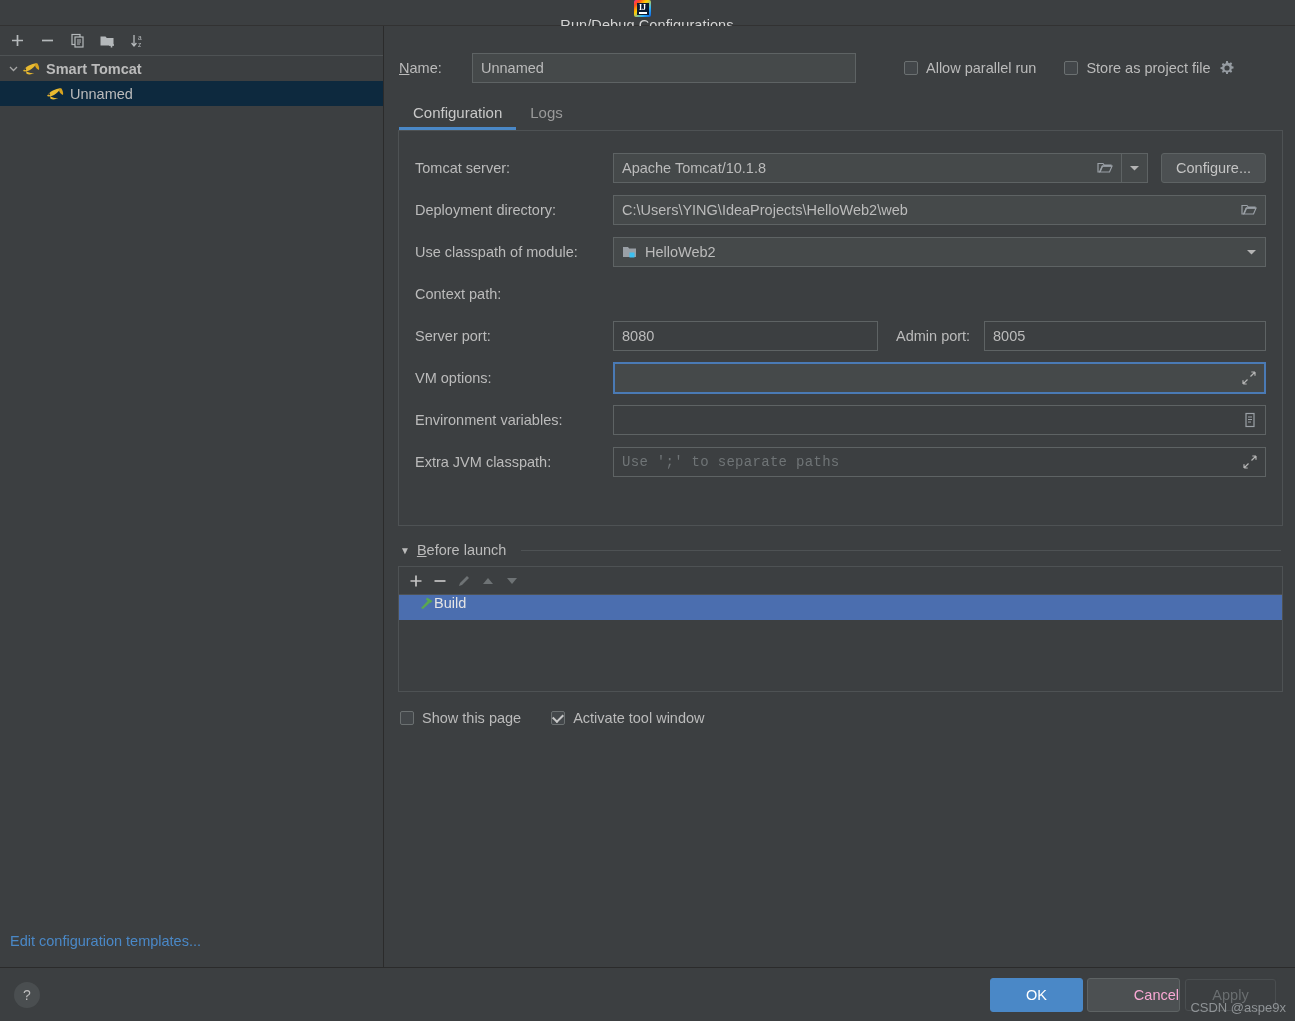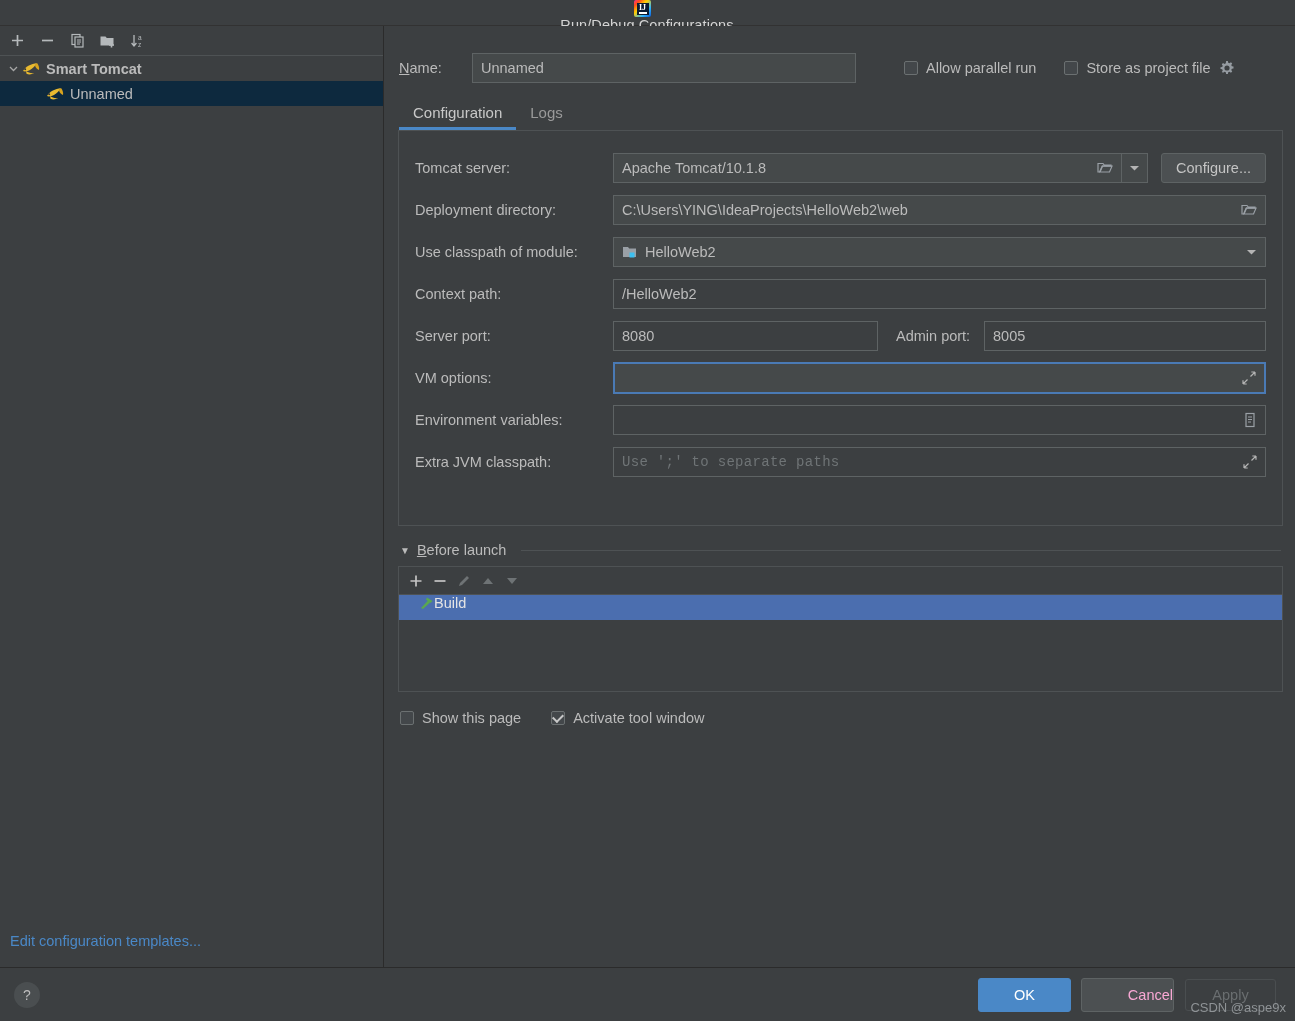--- a/index.html
+++ b/index.html
@@ -146,21 +146,21 @@
 
   
   .footer {
     height: 54px; min-height:54px; border-top:1px solid #2b2b2b;
     display:flex; align-items:center; padding: 0 18px 0 14px; background:#3c3f41;
   }
   .help-btn {
     width:26px; height:26px; border-radius:50%; background:#4a4e50; color:#bdbdbd;
     display:flex; align-items:center; justify-content:center; font-size:14px;
   }
-  .footer-right { margin-left:auto; display:flex; align-items:center; gap:10px; }
+  .footer-right { margin-left:auto; display:flex; align-items:center; gap:4px; }
   .btn-ok { background:#4a88c7; border:1px solid #4a88c7; color:#ffffff; width:93px; height:34px; border-radius:3px; font-size:14.5px; font-family:"Liberation Sans", sans-serif; }
   .btn-cancel { background:#4c5052; border:1px solid #5e6364; color:#f9a8d4; width:93px; height:34px; border-radius:3px; font-size:14.5px; font-family:"Liberation Sans", sans-serif;text-align:right; }
   .btn-apply { background:#3c3f41; border:1px solid #50545600; color:#6a6e70; width:93px; height:34px; border-radius:3px; font-size:14.5px; font-family:"Liberation Sans", sans-serif; position:relative; }
   .btn-apply::before { content:""; position:absolute; inset:0; border:1px solid #4a4e50; border-radius:3px; }
 
   .watermark {
     position:absolute; right:9px; bottom:6px; font-size:13px; color:#8f9396;
     font-family:"Liberation Sans", sans-serif; pointer-events:none; white-space:nowrap;
   }
 </style>
@@ -334,25 +334,20 @@
                 <svg width="11" height="8" viewBox="0 0 11 8">
                     <path d="M1 2 L5.5 6.5 L10 2z" fill="#b4b4b4"></path>
                   </svg>
               </span>
             </div>
           </div>
         </div>
 
         <div class="frow">
           <div class="flabel">Context path:</div>
-          <div class="fctl">
-            <div class="field flat" style="flex:1">
-              <span class="val">/HelloWeb2</span>
-            </div>
-          </div>
         </div>
 
         <div class="frow">
           <div class="flabel">Server port:</div>
           <div class="fctl">
             <div class="field flat" style="width:265px">
               <span class="val">8080</span>
             </div>
             <div style="width:106px; padding-left:18px; font-size:14.5px">Admin port:</div>
             <div class="field flat" style="flex:1">

